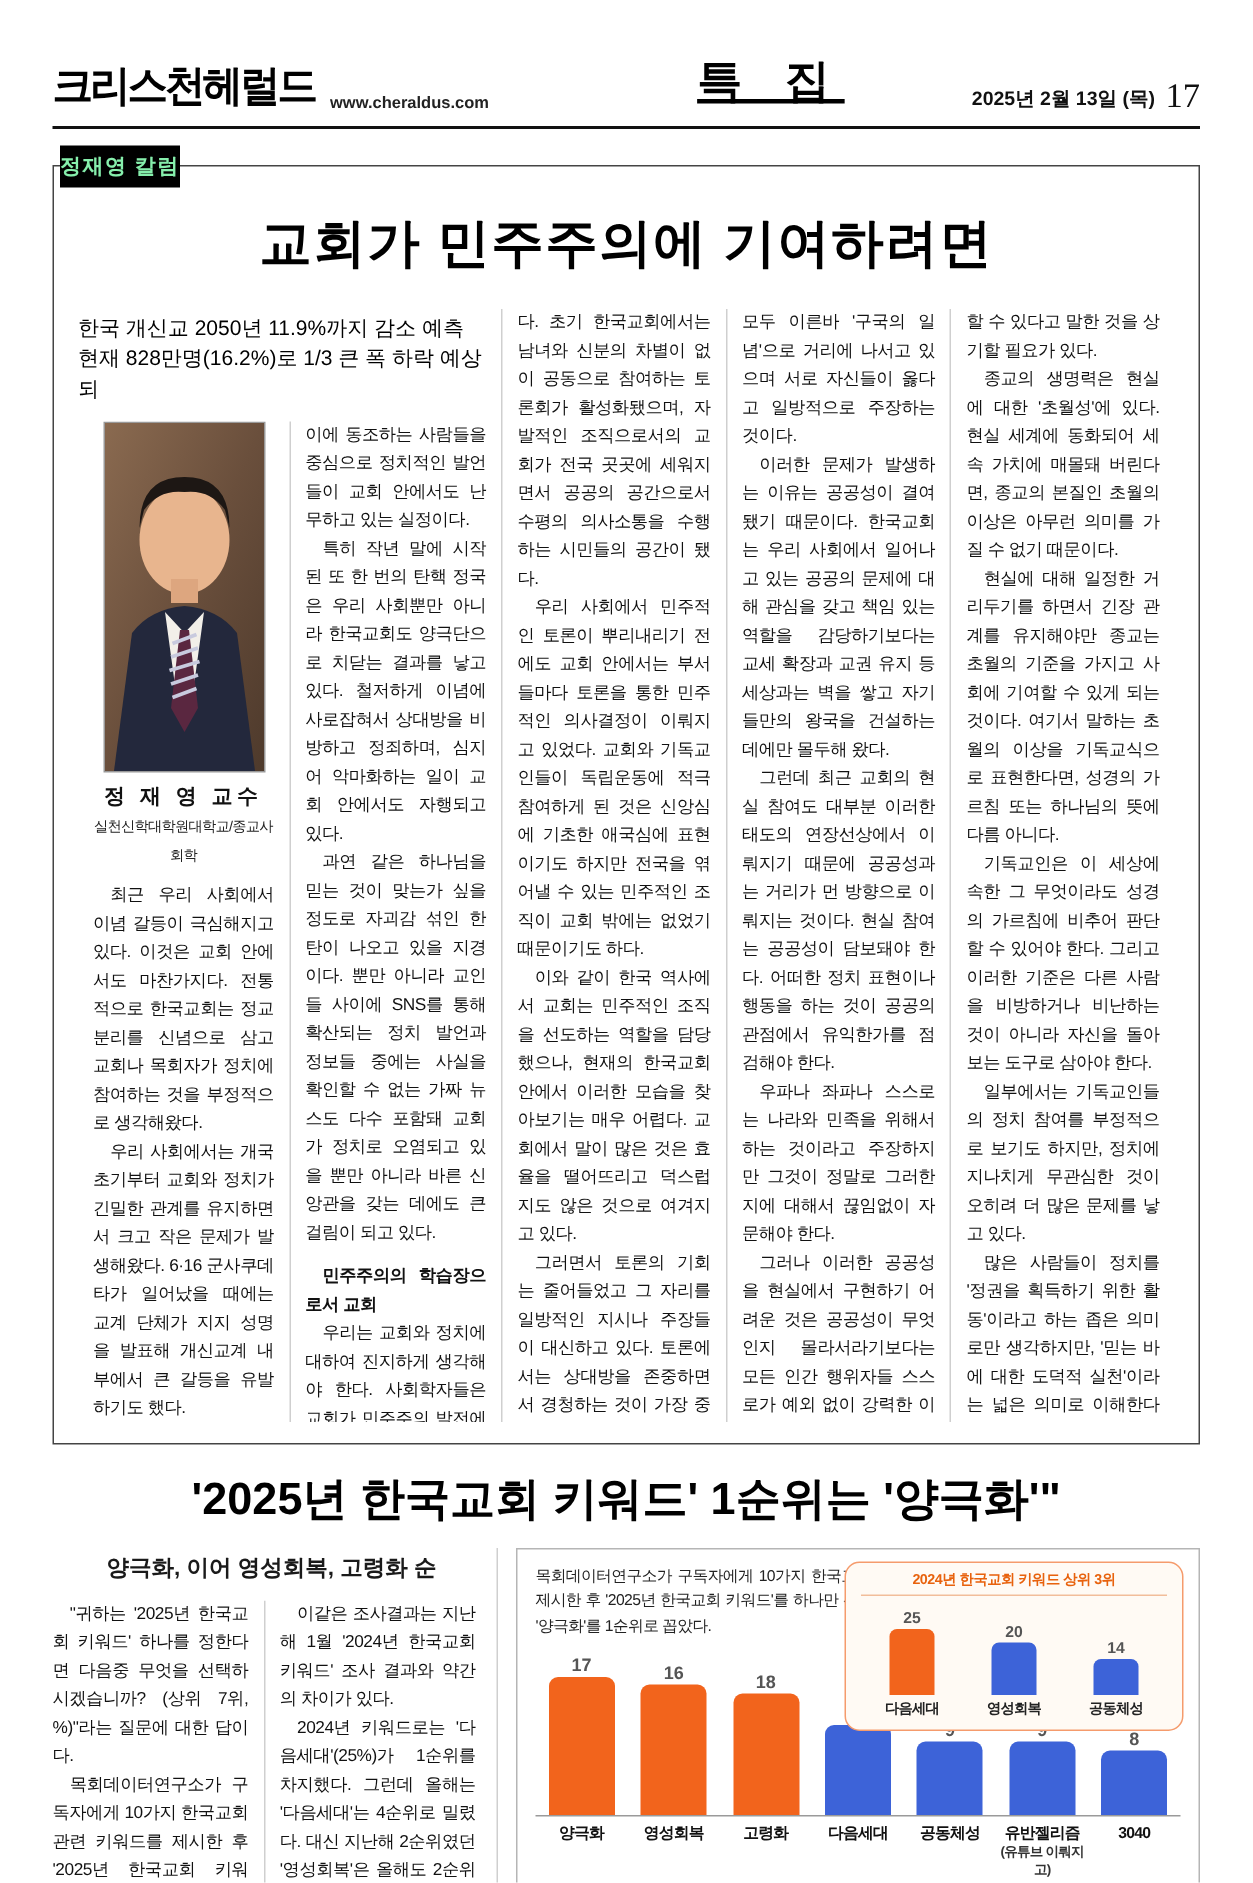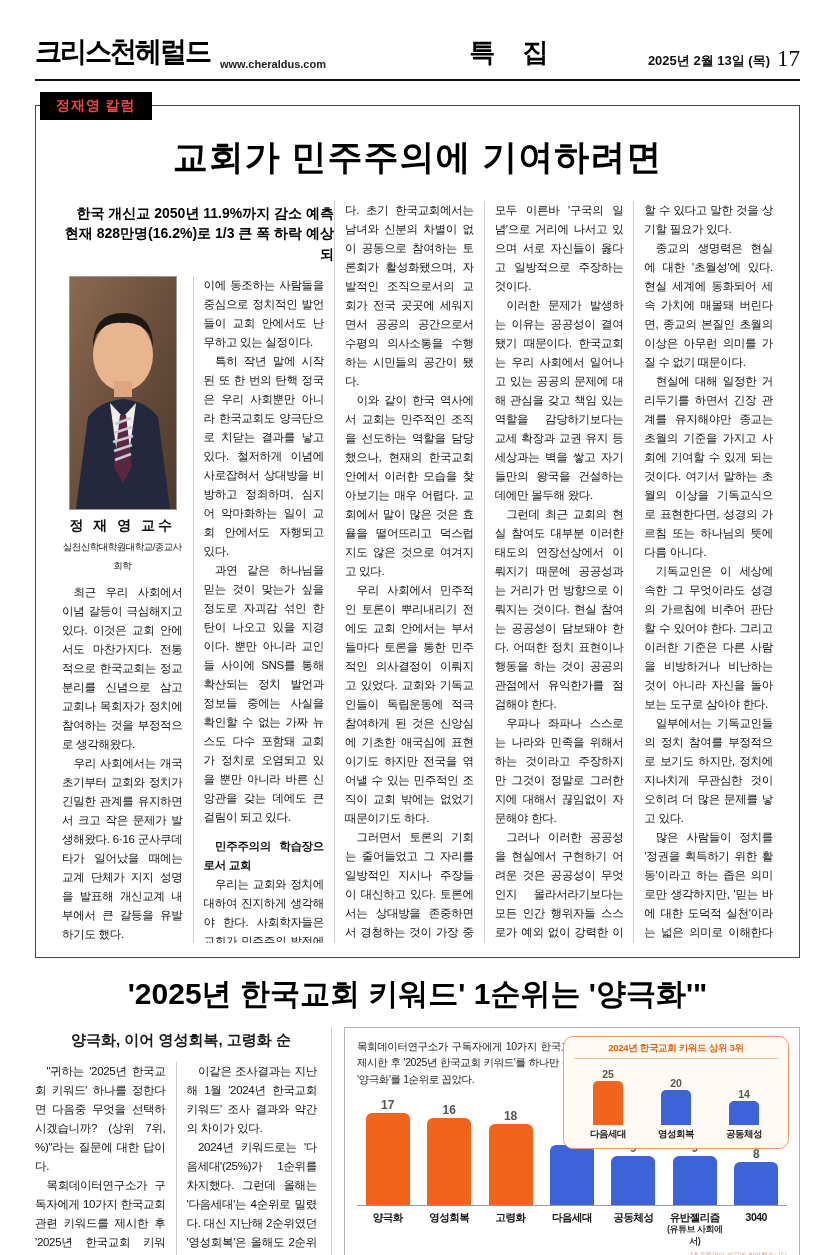--- a/index.html
+++ b/index.html
@@ -6,31 +6,31 @@
   body{
     width:835px;height:1255px;overflow:hidden;position:relative;
     font-family:"Liberation Sans","DejaVu Sans",sans-serif;color:#1a1a1a;
   }
   
   .hdr{margin:34px 35px 0 35px;border-bottom:2.5px solid #111;
        display:flex;align-items:flex-end;justify-content:space-between;padding-bottom:9px;}
   .masthead{font-size:27px;font-weight:900;letter-spacing:-2px;color:#000;transform:scaleY(1.05);}
   .siteurl{font-size:11px;font-weight:bold;color:#222;margin-left:10px;}
   .hdr-left{display:flex;align-items:flex-end;}
-  .section-title{font-size:26px;font-weight:900;letter-spacing:10px;color:#000;margin-left:54px;}
+  .section-title{font-size:30px;font-weight:900;letter-spacing:10px;color:#000;margin-left:54px;text-decoration:underline;}
   .hdr-right{font-size:13px;font-weight:bold;color:#111;display:flex;align-items:flex-end;gap:7px;}
   .pageno{font-family:"Liberation Serif","DejaVu Serif",serif;font-size:23px;font-weight:normal;line-height:1;}
   
   .a1-box{margin:24px 35px 0 35px;border:1px solid #444;position:relative;padding:10px 16px 14px 16px;}
-  .badge{position:absolute;top:-14px;left:4px;background:#000;color:#ef4444;
-         font-size:14px;font-weight:bold;padding:5px 16px;letter-spacing:1px;font-family:Liberation Serif, serif;}
+  .badge{position:absolute;top:-14px;left:4px;background:#000;color:#86efac;
+         font-size:14px;font-weight:bold;padding:5px 0;letter-spacing:1px;}
   .a1-headline{text-align:center;font-size:35px;font-weight:900;letter-spacing:1px;margin:18px 0 20px 0;color:#000;}
   .a1-cols{display:flex;gap:0;height:742px;overflow:hidden;}
   .a1-left{width:282px;flex:none;display:flex;flex-direction:column;}
-  .deck{text-align:right;font-size:14px;font-weight:bold;line-height:1.45;margin:2px 0 12px 0;color:#000;}
+  .deck{text-align:left;font-size:14px;font-weight:normal;line-height:1.45;margin:2px 0 12px 0;color:#000;}
   .a1-left-cols{display:flex;flex:1;min-height:0;}
   .ncol{flex:1;min-width:0;padding:0 10px;overflow:hidden;font-size:11.5px;line-height:19px;
         text-align:justify;letter-spacing:-0.3px;color:#111;}
   .ncol.rule{border-left:1px solid #cfcfcf;}
   .para{margin:0;text-indent:1em;}
   .para.ni{text-indent:0;}
   .bsub{margin:10px 0 0 0;font-weight:bold;text-indent:1em;}
   .photo-wrap{width:106px;margin:0 auto;}
   .photo{width:106px;height:232px;display:block;border:1px solid #999;}
   .cap-name{text-align:center;font-size:14px;font-weight:bold;letter-spacing:3px;margin-top:6px;}
@@ -124,22 +124,22 @@
             <p class="para ni">이에 동조하는 사람들을 중심으로 정치적인 발언들이 교회 안에서도 난무하고 있는 실정이다.</p>
             <p class="para">특히 작년 말에 시작된 또 한 번의 탄핵 정국은 우리 사회뿐만 아니라 한국교회도 양극단으로 치닫는 결과를 낳고 있다. 철저하게 이념에 사로잡혀서 상대방을 비방하고 정죄하며, 심지어 악마화하는 일이 교회 안에서도 자행되고 있다.</p>
             <p class="para">과연 같은 하나님을 믿는 것이 맞는가 싶을 정도로 자괴감 섞인 한탄이 나오고 있을 지경이다. 뿐만 아니라 교인들 사이에 SNS를 통해 확산되는 정치 발언과 정보들 중에는 사실을 확인할 수 없는 가짜 뉴스도 다수 포함돼 교회가 정치로 오염되고 있을 뿐만 아니라 바른 신앙관을 갖는 데에도 큰 걸림이 되고 있다.</p>
             <p class="bsub">민주주의의 학습장으로서 교회</p>
             <p class="para">우리는 교회와 정치에 대하여 진지하게 생각해야 한다. 사회학자들은 교회가 민주주의 발전에 기여해왔다는 점을 강조한다.</p>
           </div>
       </div>
     </div>
     <div class="ncol rule">
         <p class="para ni">다. 초기 한국교회에서는 남녀와 신분의 차별이 없이 공동으로 참여하는 토론회가 활성화됐으며, 자발적인 조직으로서의 교회가 전국 곳곳에 세워지면서 공공의 공간으로서 수평의 의사소통을 수행하는 시민들의 공간이 됐다.</p>
+        <p class="para">우리 사회에서 민주적인 토론이 뿌리내리기 전에도 교회 안에서는 부서들마다 토론을 통한 민주적인 의사결정이 이뤄지고 있었다. 교회와 기독교인들이 독립운동에 적극 참여하게 된 것은 신앙심에 기초한 애국심에 표현이기도 하지만 전국을 엮어낼 수 있는 민주적인 조직이 교회 밖에는 없었기 때문이기도 하다.</p>
         <p class="para">이와 같이 한국 역사에서 교회는 민주적인 조직을 선도하는 역할을 담당했으나, 현재의 한국교회 안에서 이러한 모습을 찾아보기는 매우 어렵다. 교회에서 말이 많은 것은 효율을 떨어뜨리고 덕스럽지도 않은 것으로 여겨지고 있다.</p>
-        <p class="para">우리 사회에서 민주적인 토론이 뿌리내리기 전에도 교회 안에서는 부서들마다 토론을 통한 민주적인 의사결정이 이뤄지고 있었다. 교회와 기독교인들이 독립운동에 적극 참여하게 된 것은 신앙심에 기초한 애국심에 표현이기도 하지만 전국을 엮어낼 수 있는 민주적인 조직이 교회 밖에는 없었기 때문이기도 하다.</p>
         <p class="para">그러면서 토론의 기회는 줄어들었고 그 자리를 일방적인 지시나 주장들이 대신하고 있다. 토론에서는 상대방을 존중하면서 경청하는 것이 가장 중요한 기본 덕목이다. 그러나 교회에서는 강단에서의 선포만 있고 강단 아래서는 권위적인 위계질서가 자리하고 있다.</p>
       </div>
     <div class="ncol rule">
         <p class="para ni">모두 이른바 '구국의 일념'으로 거리에 나서고 있으며 서로 자신들이 옳다고 일방적으로 주장하는 것이다.</p>
         <p class="para">이러한 문제가 발생하는 이유는 공공성이 결여됐기 때문이다. 한국교회는 우리 사회에서 일어나고 있는 공공의 문제에 대해 관심을 갖고 책임 있는 역할을 감당하기보다는 교세 확장과 교권 유지 등 세상과는 벽을 쌓고 자기들만의 왕국을 건설하는 데에만 몰두해 왔다.</p>
         <p class="para">그런데 최근 교회의 현실 참여도 대부분 이러한 태도의 연장선상에서 이뤄지기 때문에 공공성과는 거리가 먼 방향으로 이뤄지는 것이다. 현실 참여는 공공성이 담보돼야 한다. 어떠한 정치 표현이나 행동을 하는 것이 공공의 관점에서 유익한가를 점검해야 한다.</p>
         <p class="para">우파나 좌파나 스스로는 나라와 민족을 위해서 하는 것이라고 주장하지만 그것이 정말로 그러한지에 대해서 끊임없이 자문해야 한다.</p>
         <p class="para">그러나 이러한 공공성을 현실에서 구현하기 어려운 것은 공공성이 무엇인지 몰라서라기보다는 모든 인간 행위자들 스스로가 예외 없이 강력한 이해관계의 당사자들이기 때문이다. 따라서 개인의 사사로운 이해관계를 넘어서 보다 넓은 차원에서 공동의 선을 추구하는 태도가 매우 중요하다.</p>
       </div>
     <div class="ncol rule">
@@ -223,21 +223,21 @@
               <div class="bar-val">8</div>
               <div class="bar" style="height: 43.2px; background: rgb(61, 99, 216);"></div>
             </div>
           </div>
         <div class="main-labels">
             <div class="main-lab">양극화</div>
             <div class="main-lab">영성회복</div>
             <div class="main-lab">고령화</div>
             <div class="main-lab">다음세대</div>
             <div class="main-lab">공동체성</div>
-            <div class="main-lab">유반젤리즘<span class="sub">(유튜브 사회에서)</span></div>
+            <div class="main-lab">유반젤리즘<span class="sub">(유튜브 이뤄지고)</span></div>
             <div class="main-lab">3040</div>
           </div>
         <div class="footnotes">
           <span class="fn1">*총 936명이 설문에 참여했습니다</span>
 
         </div>
       </div>
 
     </div>
   </div>

